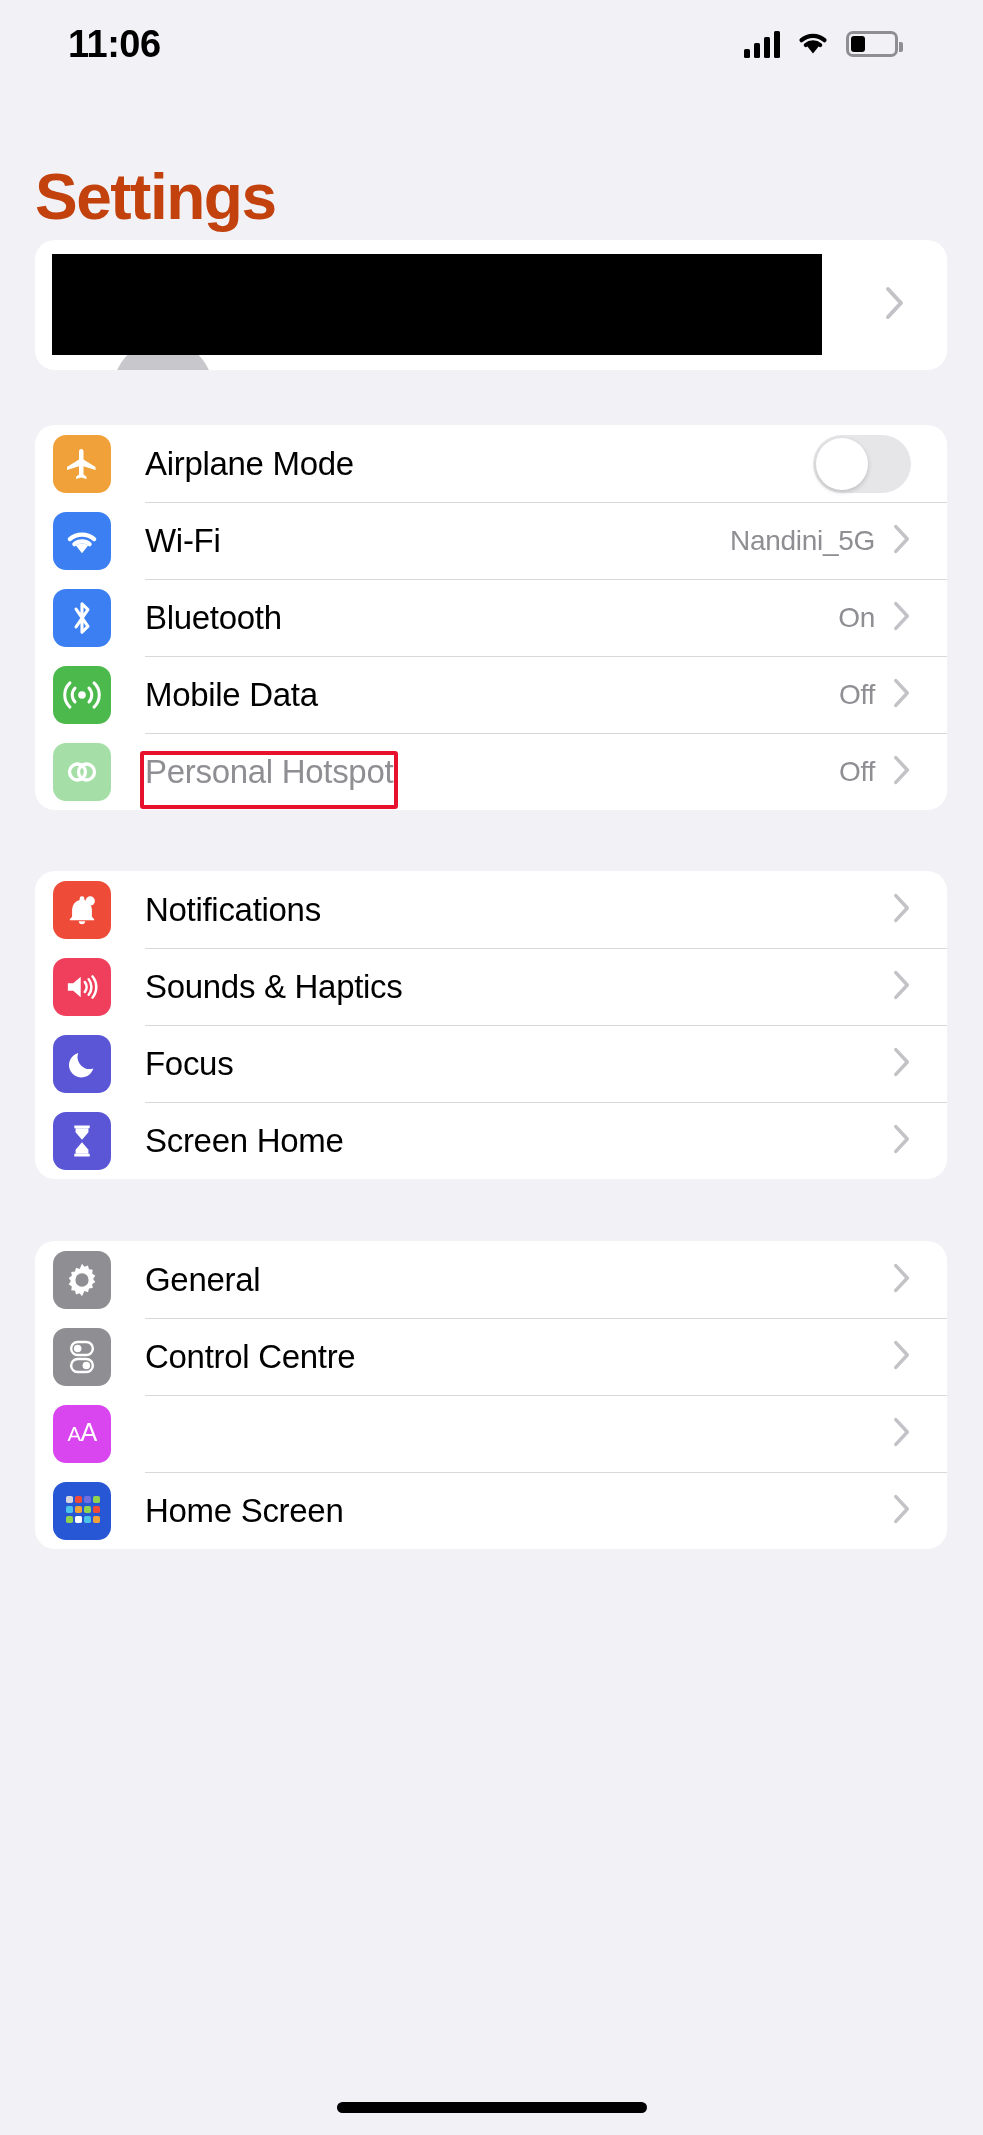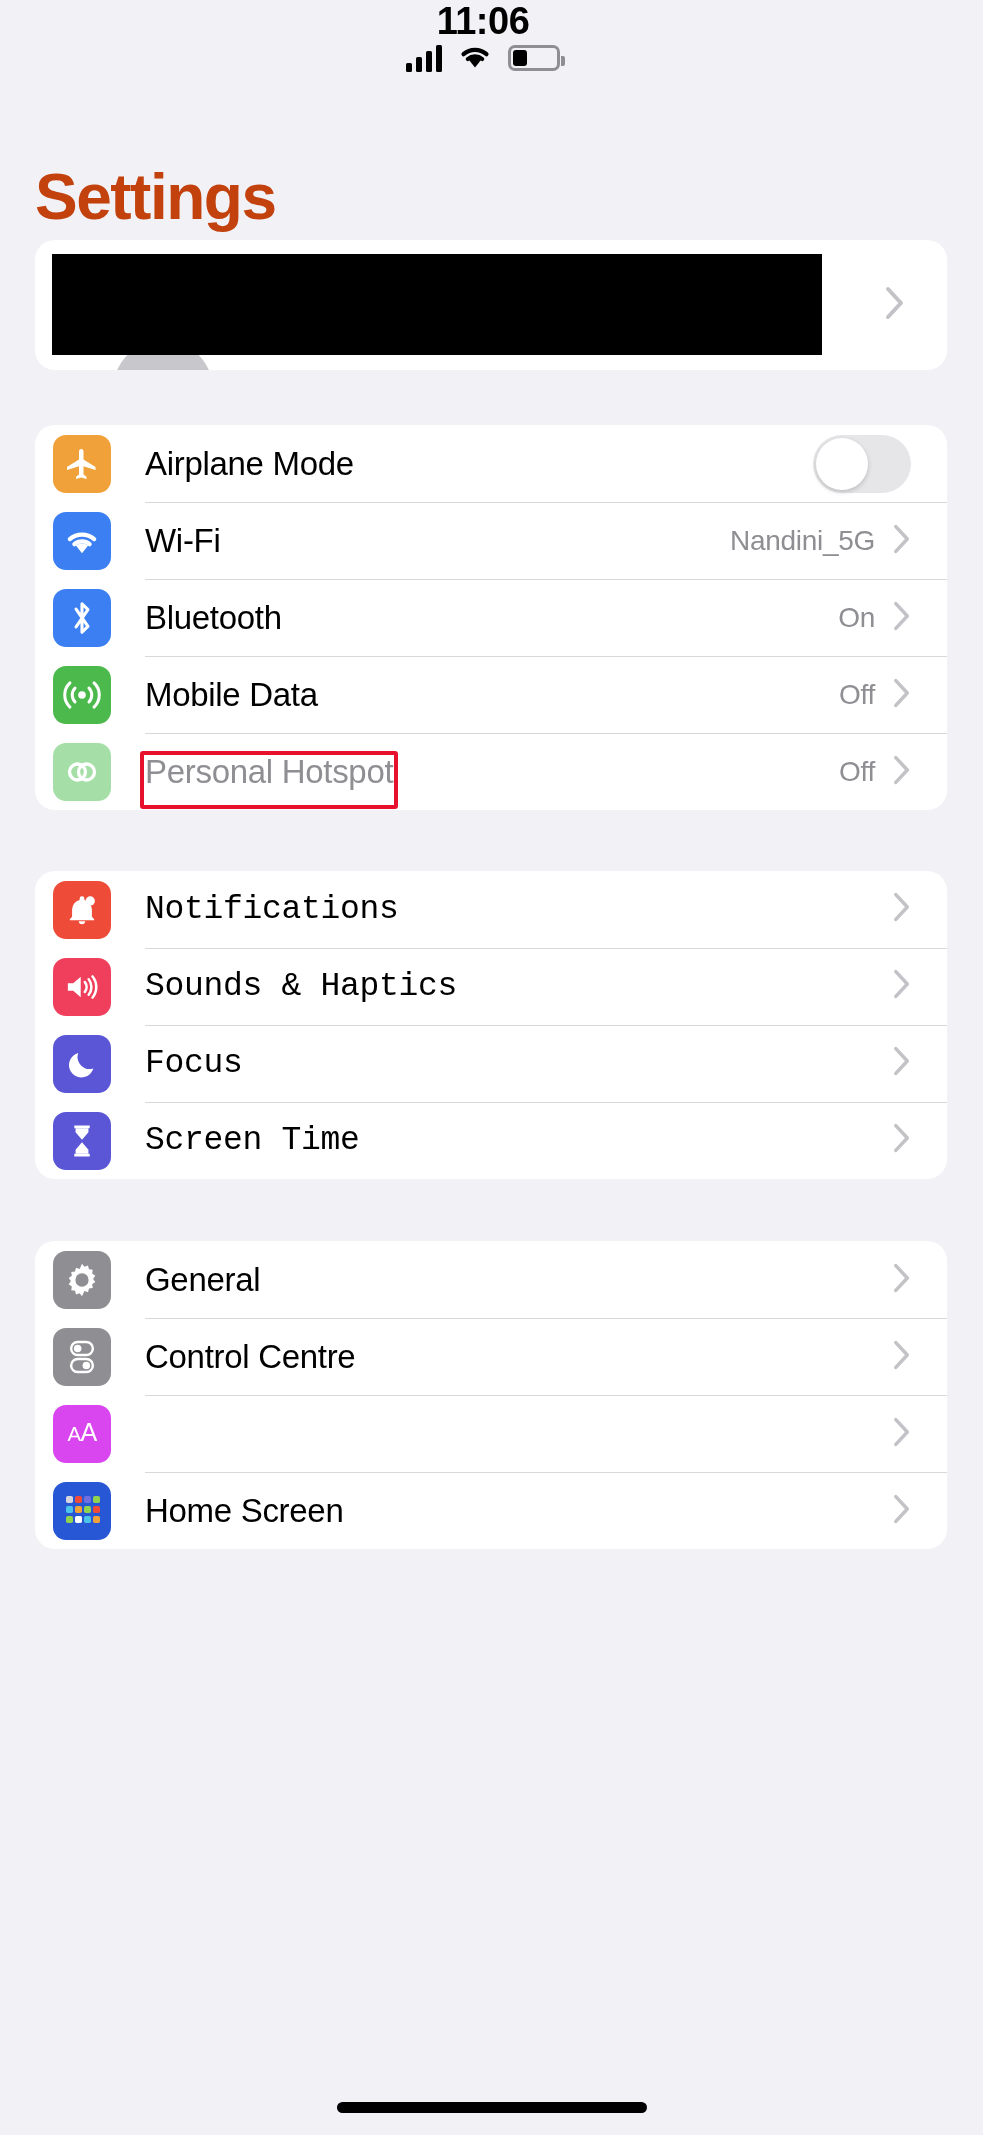--- a/index.html
+++ b/index.html
@@ -8,23 +8,22 @@
     background:#f2f1f6;
     font-family:"Liberation Sans", sans-serif;
     -webkit-font-smoothing:antialiased;
     overflow:hidden;
   }
   .screen { position:relative; width:983px; height:2135px; background:#f2f1f6; }
 
   
   .statusbar {
     position:absolute; top:0; left:0; width:966px; height:88px;
-    display:flex; align-items:center; 
+    display:flex; align-items:center; justify-content:space-between;
     padding:0 68px 0 68px;
-    flex-direction:column;
   }
   .sb-time { font-size:38px; font-weight:bold; color:#000; letter-spacing:-0.5px; }
   .sb-right { display:flex; align-items:center; gap:16px; }
   .bars { display:flex; align-items:flex-end; gap:4px; height:28px; }
   .bars i { display:block; width:6px; background:#000; border-radius:1.5px; }
   .bars i:nth-child(1){ height:9px; }
   .bars i:nth-child(2){ height:15px; }
   .bars i:nth-child(3){ height:21px; }
   .bars i:nth-child(4){ height:27px; }
   .battery {
@@ -54,21 +53,21 @@
   }
   .avatar-peek {
     position:absolute; left:78px; top:100px; width:100px; height:100px;
     border-radius:50%; background:#c7c7cc;
   }
   .appleid-chevron {
     position:absolute; right:42px; top:50%; transform:translateY(-50%);
   }
 
   .g1 { top:425px; }
-  .g2 { top:871px;font-family:Liberation Mono, monospace; }
+  .g2 { top:871px; }
   .g3 { top:1241px; }
 
   
   .row {
     position:relative; display:flex; align-items:center;
     height:77px; padding-left:18px; padding-right:36px;
   }
   .row + .row .rowline {
     position:absolute; left:110px; right:0; top:0; height:1px; background:#d8d7dc;
   }
@@ -293,21 +292,21 @@
     </div>
 
     <div class="row">
       <div class="rowline"></div>
       <div class="icon" style="background:#5a56d6">
         <svg width="28" height="36" viewBox="0 0 20 28">
           <path fill="#fff" d="M4 2h12v2H4zM4 24h12v2H4z"></path>
           <path fill="#fff" d="M5 4h10v3.2L10 13 5 7.2zM5 24h10v-3.2L10 15 5 20.8z"></path>
         </svg>
       </div>
-      <span class="label">Screen Time</span>
+      <span class="label">Screen Home</span>
       <div class="spacer"></div>
       <span class="chev">
         <svg width="18" height="30" viewBox="0 0 20 34">
             <path d="M3 3 L16 17 L3 31" stroke="#c2c2c7" stroke-width="4" fill="none" stroke-linecap="round" stroke-linejoin="round"></path>
           </svg>
       </span>
     </div>
   </div>
 
   <div class="group g3">

